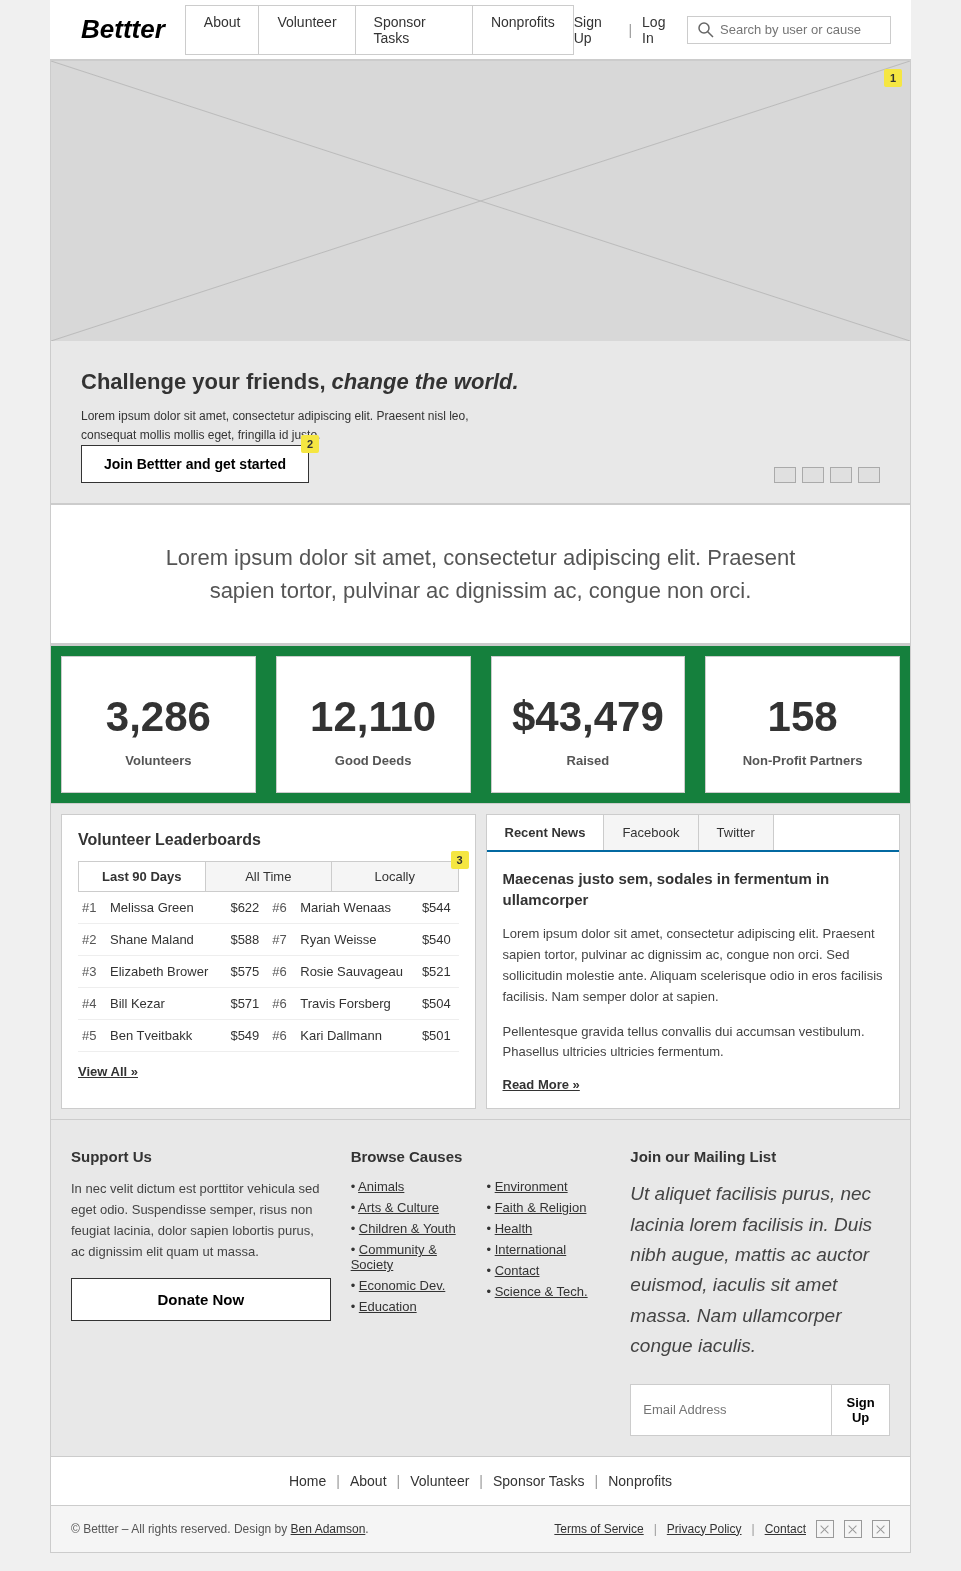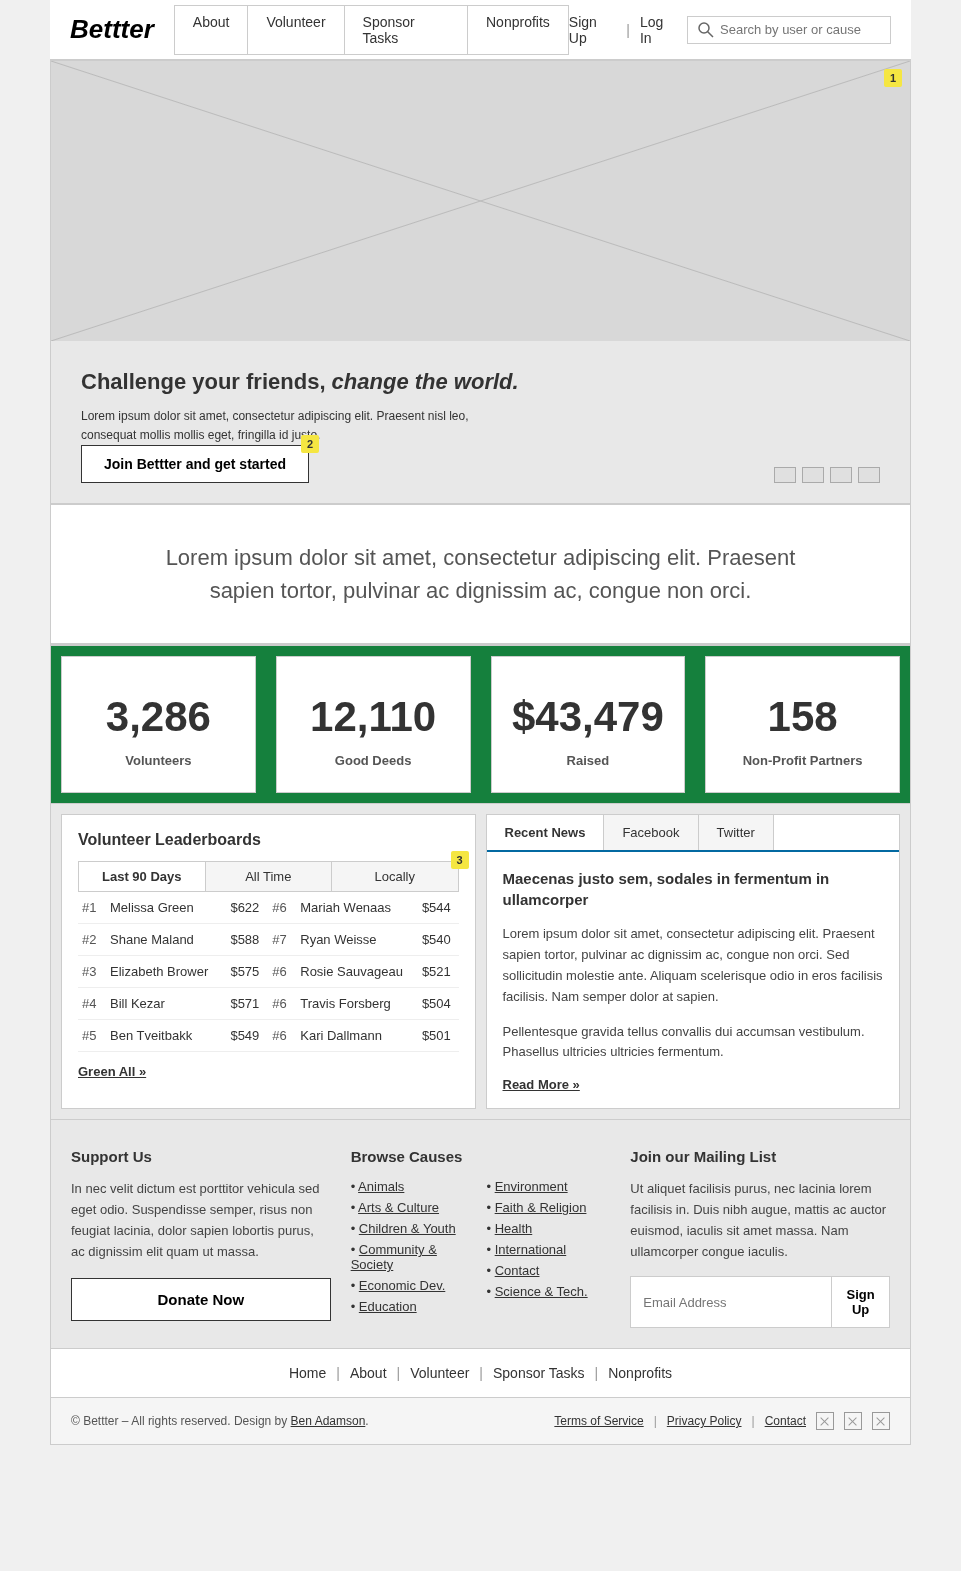--- a/index.html
+++ b/index.html
@@ -13,20 +13,21 @@
       align-items: center;
       padding: 0 20px;
       height: 60px;
     }
     .navbar-logo {
       font-size: 26px;
       font-weight: 900;
       font-style: italic;
       margin-right: 20px;
       color: #000;
+      margin-left: 11px;
     }
     .navbar-nav {
       display: flex;
       gap: 0;
     }
     .navbar-nav a {
       display: block;
       padding: 8px 18px;
       border: 1px solid #ccc;
       text-decoration: none;
@@ -369,24 +370,25 @@
       margin-bottom: 6px;
     }
     .cause-list li::before {
       content: '• ';
     }
     .cause-list a {
       color: #333;
       text-decoration: underline;
     }
     .mailing-text {
-      font-size: 13px;
+      font-size: 19px;
       line-height: 1.6;
       color: #444;
-      margin-bottom: 14px;
+      margin-bottom: 22px;
+      font-style: italic;
     }
     .mailing-form {
       display: flex;
       gap: 0;
     }
     .mailing-form input {
       flex: 1;
       border: 1px solid #ccc;
       padding: 10px 12px;
       font-size: 13px;
@@ -607,21 +609,21 @@
             </tr>
             <tr>
               <td class="rank">#6</td>
               <td class="name">Kari Dallmann</td>
               <td class="amount">$501</td>
             </tr>
           </tbody>
         </table>
       </div>
       <div class="view-all">
-        <a href="#">Green All »</a>
+        <a href="#">View All »</a>
       </div>
     </div>
 
     <div class="news-panel">
       <div class="news-tabs">
         <div class="news-tab active">Recent News</div>
         <div class="news-tab">Facebook</div>
         <div class="news-tab">Twitter</div>
       </div>
       <div class="news-content">

